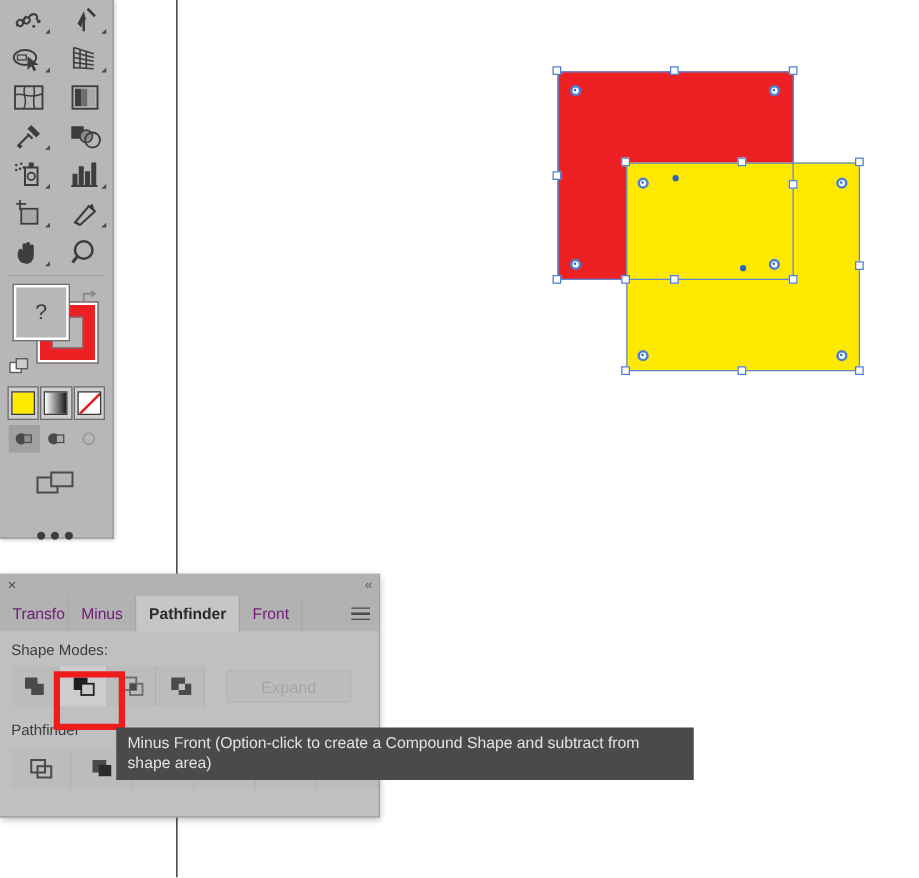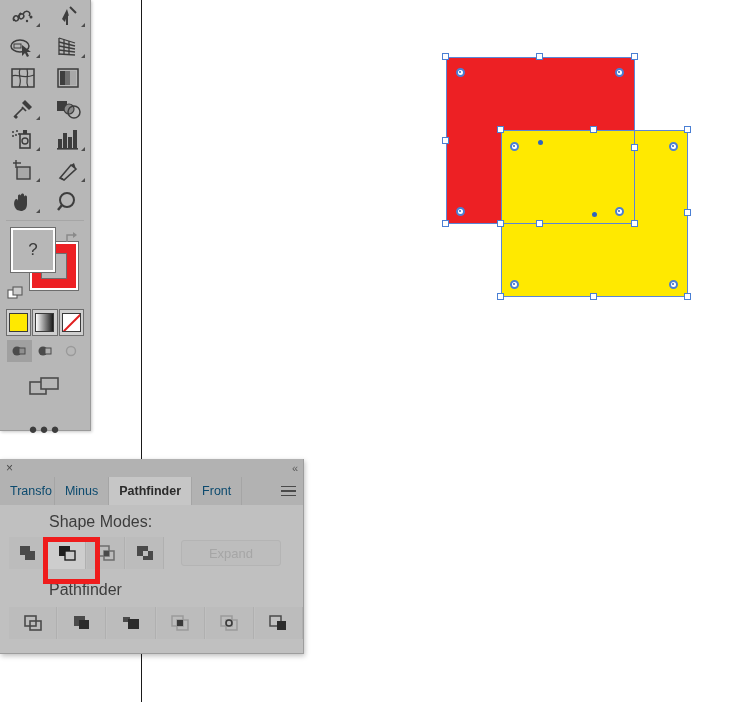--- a/index.html
+++ b/index.html
@@ -138,39 +138,39 @@
     height: 18px; background: #b2b2b2;
     display: flex; align-items: center; justify-content: space-between;
     padding: 0 6px 0 6px;
   }
   .panel-bar .x { font-size: 12px; color: #4b4b4b; line-height: 1; }
   .panel-bar .cc { font-size: 11px; color: #5c5c5c; line-height: 1; letter-spacing: -1px; }
 
   .tabs { display: flex; height: 28px; background: #b2b2b2; align-items: stretch; }
   .tab {
     display: flex; align-items: center; padding: 0 10px;
-    font-size: 12.5px; color: #0c4a6e; background: #b2b2b2;
+    font-size: 12.5px; color: #701a75; background: #b2b2b2;
     border-right: 1px solid #a5a5a5;
     overflow: hidden; white-space: nowrap;
   }
   .tab.active { background: #c6c6c6; color: #2b2b2b; font-weight: bold; }
   .tab.t-transform { max-width: 58px; padding-right: 2px; }
   .tabs .spacer { flex: 1; background: #b2b2b2; }
   .tab-menu {
     width: 30px; display:flex; align-items:center; justify-content:center;
     background: #b2b2b2;
   }
   .hamburger { width: 15px; }
   .hamburger span {
     display:block; height: 1.6px; background:#4a4a4a; margin: 3px 0;
   }
 
   .panel-body { padding: 8px 0 0 0; background: #c0c0c0; }
   .sec-label {
-    font-size: 16px; color: #3c3c3c; padding-left: 9px; margin-bottom: 6px; margin-left: 40px;
+    font-size: 12px; color: #3c3c3c; padding-left: 9px; margin-bottom: 6px;
   }
   .btn-row { display: flex; align-items: center; padding-left: 9px; gap: 1px; }
   .pf-btn {
     width: 38px; height: 32px; background: #bcbcbc;
     display: flex; align-items: center; justify-content: center;
     border-right: 1px solid #b0b0b0;
   }
   .pf-btn.hovered { background: #cdcdcd; }
   .expand-btn {
     margin-left: 16px; width: 100px; height: 26px;
@@ -563,14 +563,15 @@
             <rect x="3" y="3" width="11" height="10" fill="#c0c0c0" stroke="#4a4a4a" stroke-width="1.5"></rect>
             <rect x="10" y="8" width="9" height="9" fill="#2b2b2b"></rect>
           </svg>
         </div>
       </div>
     </div>
   </div>
 
   <div class="annot-box"></div>
 
+  <div class="tooltip">Minus Front (Option-click to create a Compound Shape and subtract from shape area)</div>
 
 </div>
 
 </body></html>

